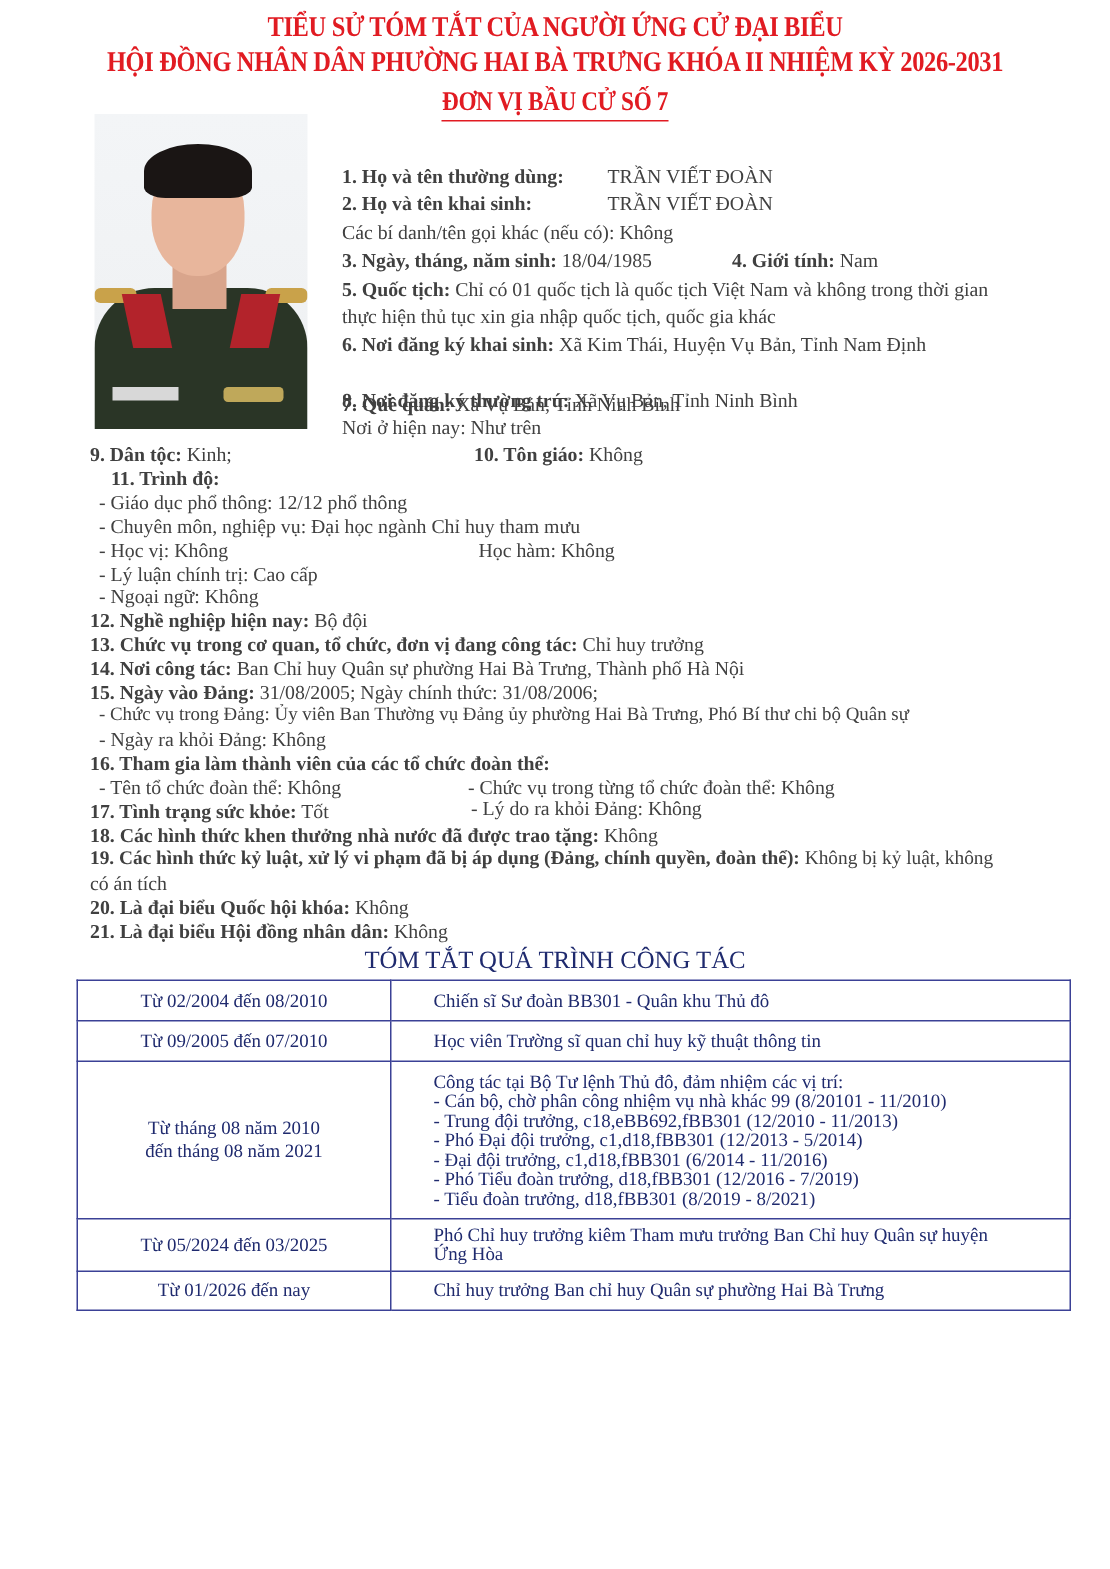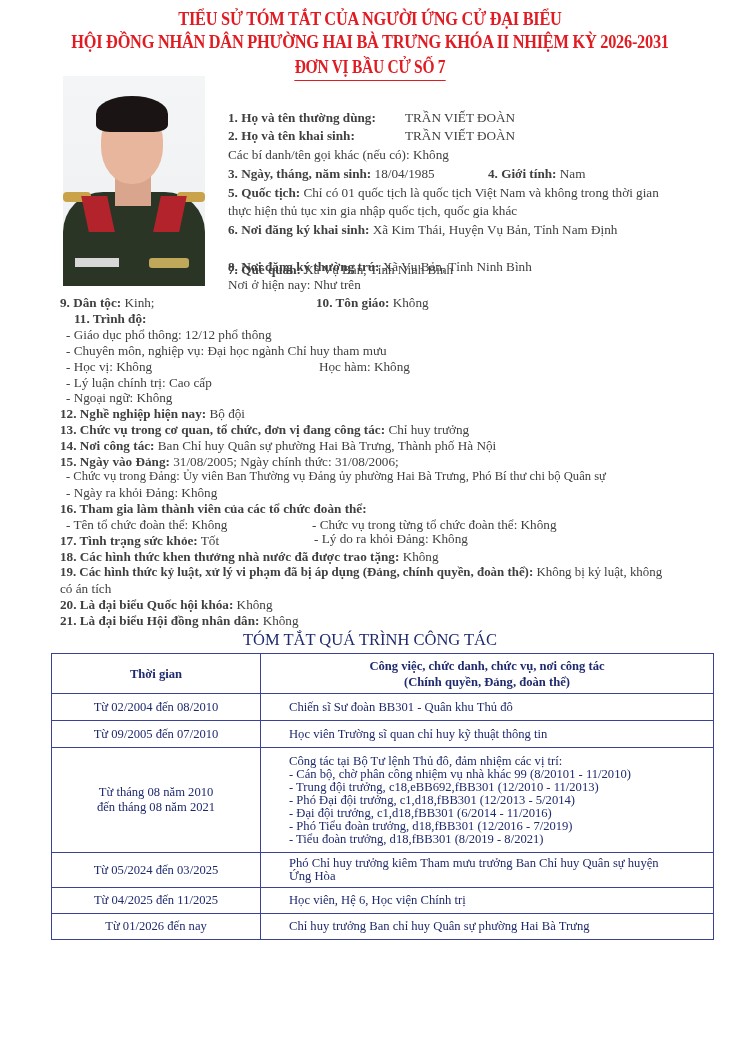--- a/index.html
+++ b/index.html
@@ -140,27 +140,20 @@
   <b>20. Là đại biểu Quốc hội khóa:</b><span> Không</span>
 </div>
 <div class="line" style="left:60px;top:612px;">
   <b>21. Là đại biểu Hội đồng nhân dân:</b><span> Không</span>
 </div>
 
 <div class="sec-title">TÓM TẮT QUÁ TRÌNH CÔNG TÁC</div>
 
 <table class="work">
   <tbody>
-      <tr style="height:40px;">
-    <th style="width:209px;">Thời gian</th>
-    <th>
-      <div>Công việc, chức danh, chức vụ, nơi công tác</div>
-      <div>(Chính quyền, Đảng, đoàn thể)</div>
-    </th>
-  </tr>
   <tr style="height:27px;">
     <td class="time">Từ 02/2004 đến 08/2010</td>
     <td class="desc">Chiến sĩ Sư đoàn BB301 - Quân khu Thủ đô</td>
   </tr>
   <tr style="height:27px;">
     <td class="time">Từ 09/2005 đến 07/2010</td>
     <td class="desc">Học viên Trường sĩ quan chỉ huy kỹ thuật thông tin</td>
   </tr>
   <tr style="height:105px;">
     <td class="time">
@@ -178,21 +171,17 @@
     </td>
   </tr>
   <tr style="height:35px;">
     <td class="time">Từ 05/2024 đến 03/2025</td>
     <td class="desc">
       <div>Phó Chỉ huy trưởng kiêm Tham mưu trưởng Ban Chỉ huy Quân sự huyện</div>
       <div>Ứng Hòa</div>
     </td>
   </tr>
   <tr style="height:26px;">
-    <td class="time">Từ 04/2025 đến 11/2025</td>
-    <td class="desc">Học viên, Hệ 6, Học viện Chính trị</td>
-  </tr>
-  <tr style="height:26px;">
     <td class="time">Từ 01/2026 đến nay</td>
     <td class="desc">Chỉ huy trưởng Ban chỉ huy Quân sự phường Hai Bà Trưng</td>
   </tr>
 </tbody>
   </table>
 
 </body></html>

